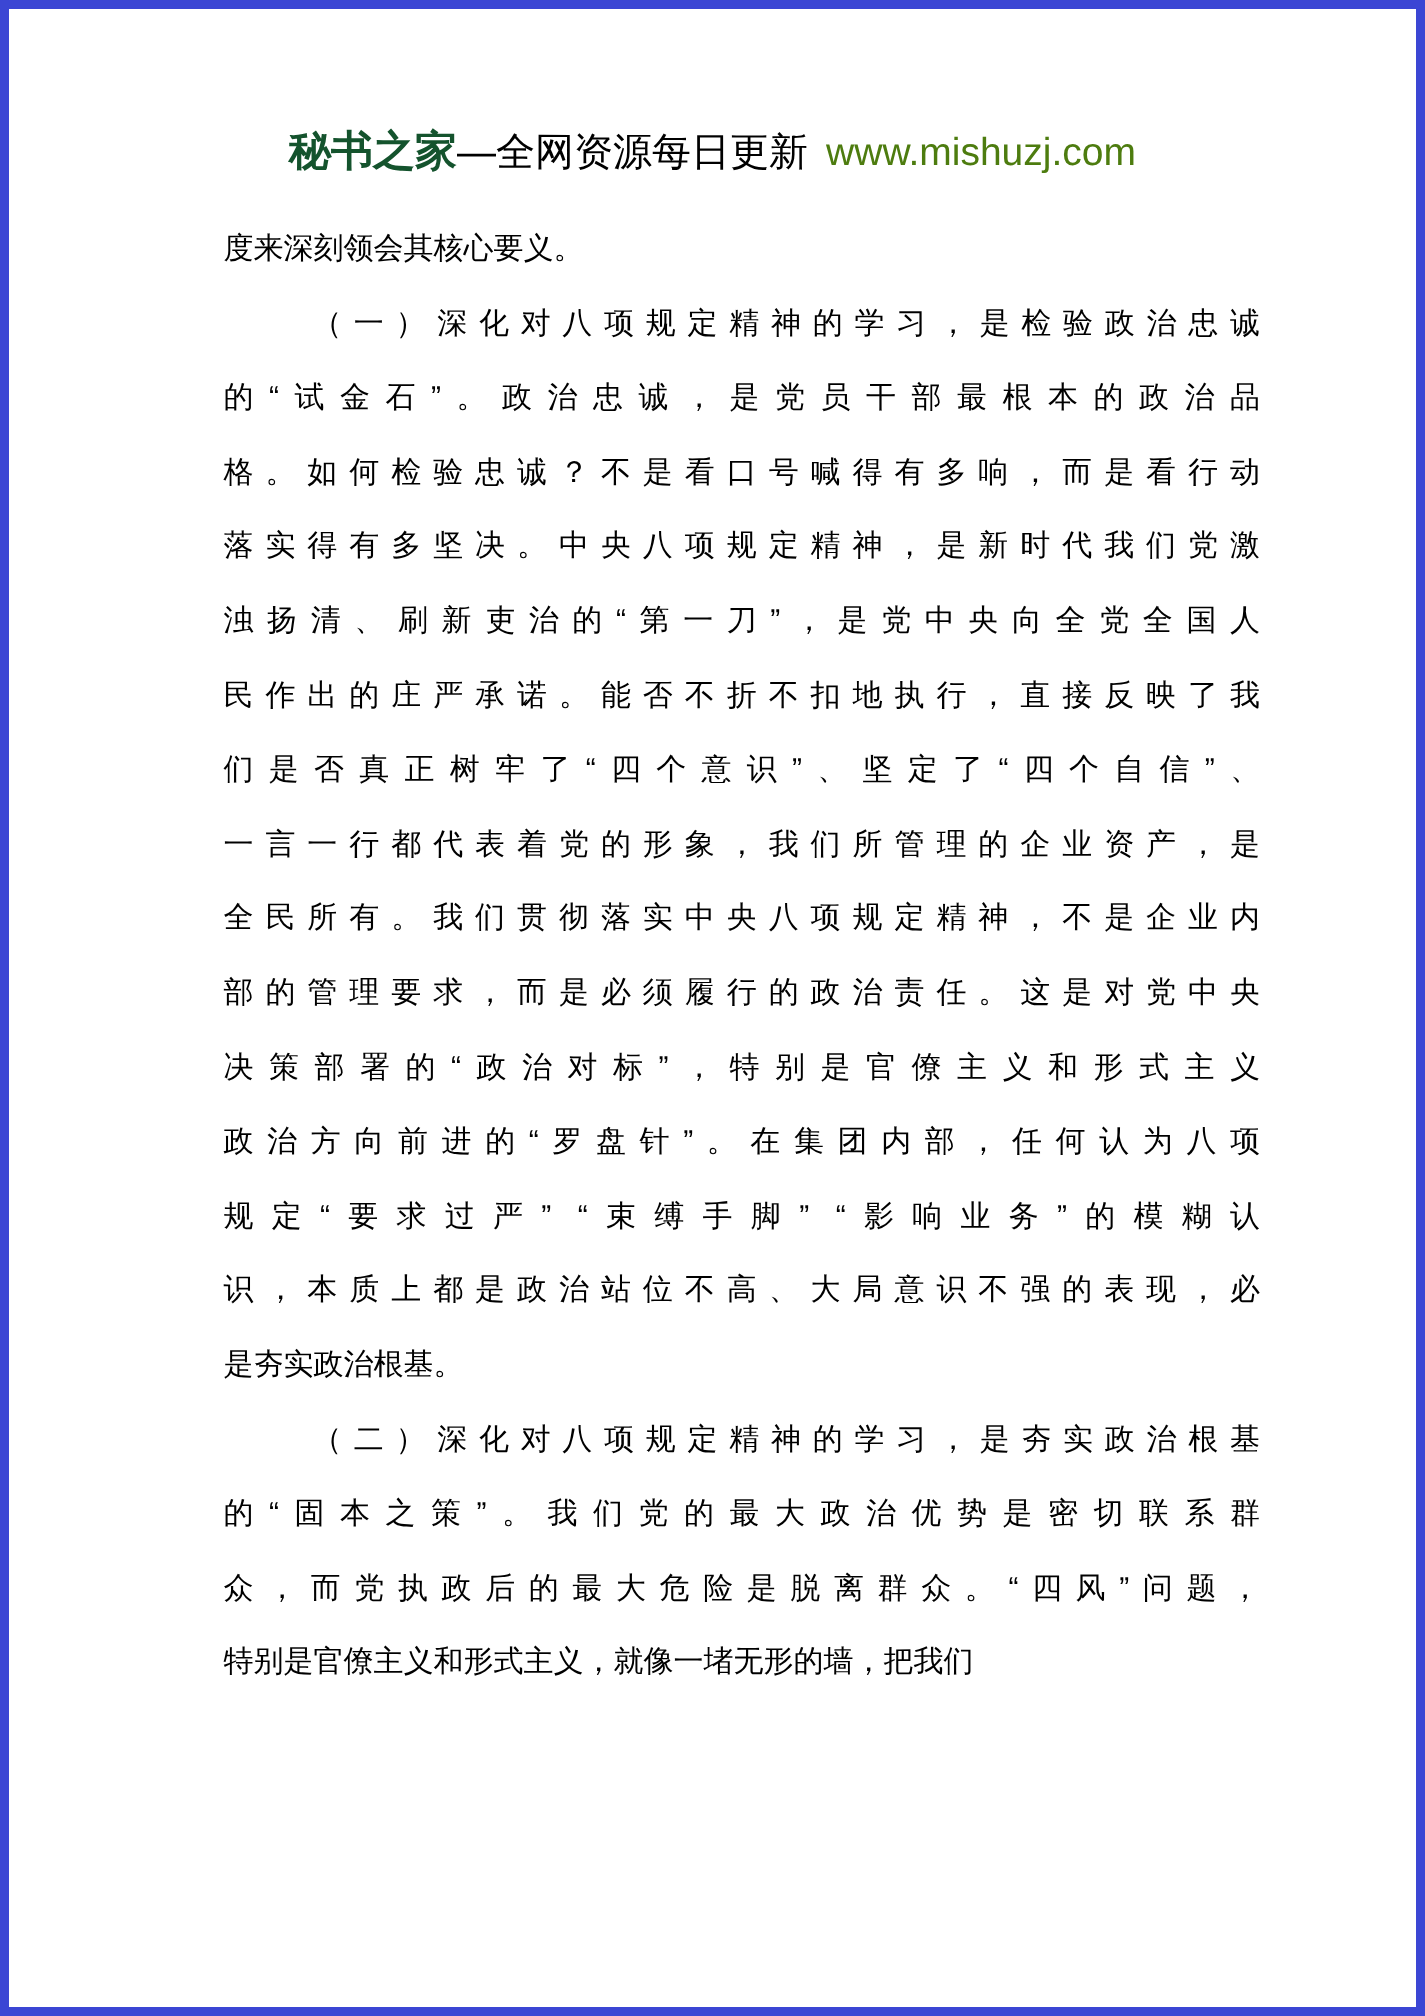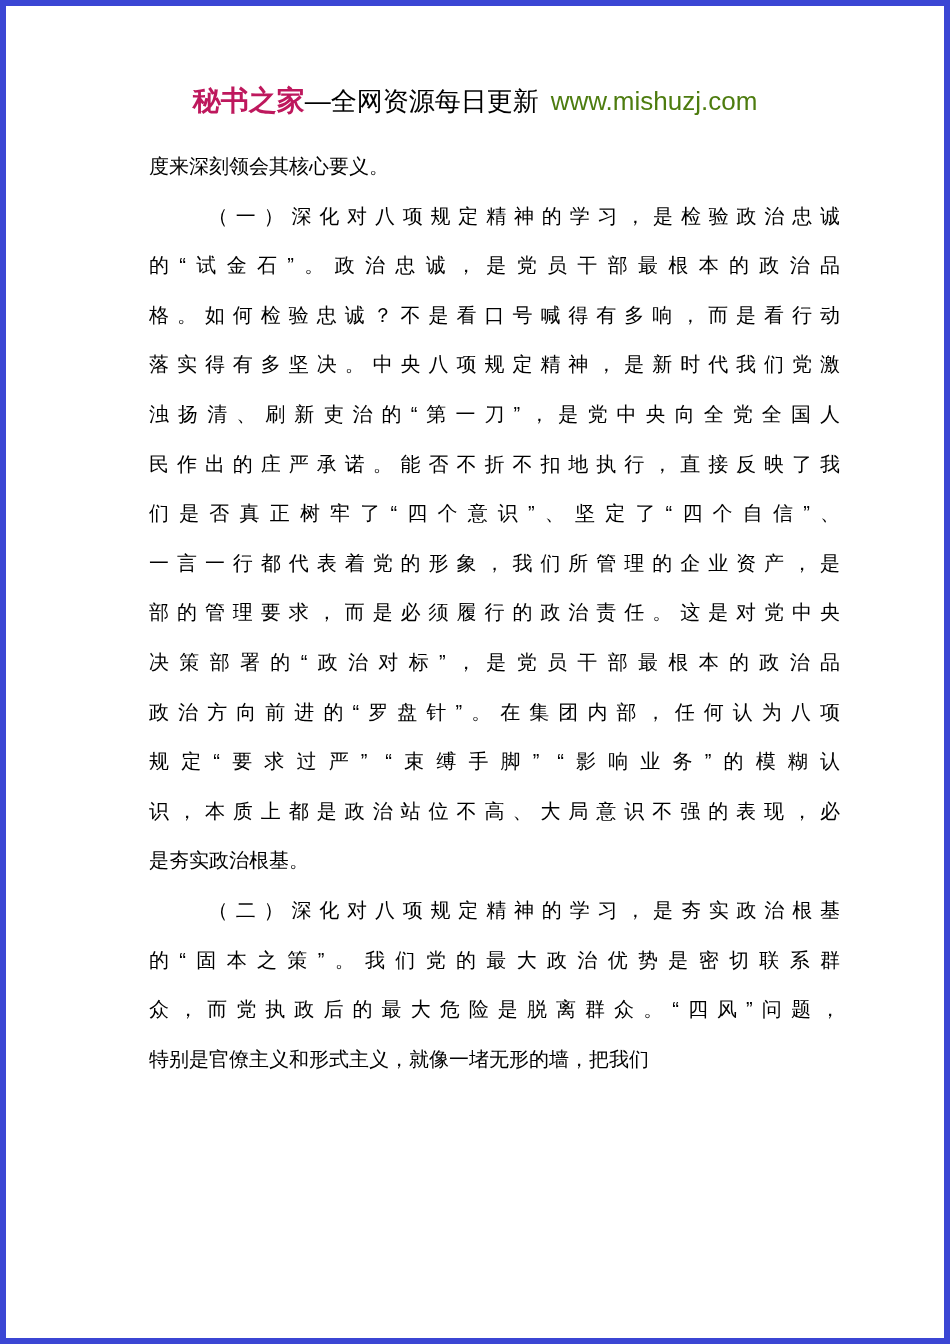--- a/index.html
+++ b/index.html
@@ -14,21 +14,21 @@
     color:#000000;
   }
   .header{
     margin-top:78px;
     text-align:center;
     font-size:26px;
     line-height:34px;
     white-space:nowrap;
   }
   .site-name{
-    color:#be185d;
+    color:#14532d;
     font-weight:700;
     font-size:28px;
   }
   .sep{color:#000000;}
   .tagline{color:#000000;text-align:right;}
   .url{
     color:#4d7c0f;
     margin-left:12px;
   }
   .doc-body{
@@ -61,22 +61,23 @@
   <div class="doc-body" id="doc-body">
       <div class="line end">度来深刻领会其核心要义。</div>
       <div class="line indent">（一）深化对八项规定精神的学习，是检验政治忠诚</div>
       <div class="line">的“试金石”。政治忠诚，是党员干部最根本的政治品</div>
       <div class="line">格。如何检验忠诚？不是看口号喊得有多响，而是看行动</div>
       <div class="line">落实得有多坚决。中央八项规定精神，是新时代我们党激</div>
       <div class="line">浊扬清、刷新吏治的“第一刀”，是党中央向全党全国人</div>
       <div class="line">民作出的庄严承诺。能否不折不扣地执行，直接反映了我</div>
       <div class="line">们是否真正树牢了“四个意识”、坚定了“四个自信”、</div>
       <div class="line">一言一行都代表着党的形象，我们所管理的企业资产，是</div>
+      <div class="line">全民所有。我们贯彻落实中央八项规定精神，不是企业内</div>
       <div class="line">部的管理要求，而是必须履行的政治责任。这是对党中央</div>
-      <div class="line">决策部署的“政治对标”，是党员干部最根本的政治品</div>
+      <div class="line">决策部署的“政治对标”，特别是官僚主义和形式主义</div>
       <div class="line">政治方向前进的“罗盘针”。在集团内部，任何认为八项</div>
       <div class="line">规定“要求过严” “束缚手脚” “影响业务”的模糊认</div>
       <div class="line">识，本质上都是政治站位不高、大局意识不强的表现，必</div>
       <div class="line end">是夯实政治根基。</div>
       <div class="line indent">（二）深化对八项规定精神的学习，是夯实政治根基</div>
       <div class="line">的“固本之策”。我们党的最大政治优势是密切联系群</div>
       <div class="line">众，而党执政后的最大危险是脱离群众。“四风”问题，</div>
       <div class="line end">特别是官僚主义和形式主义，就像一堵无形的墙，把我们</div>
     </div>
 </div>

